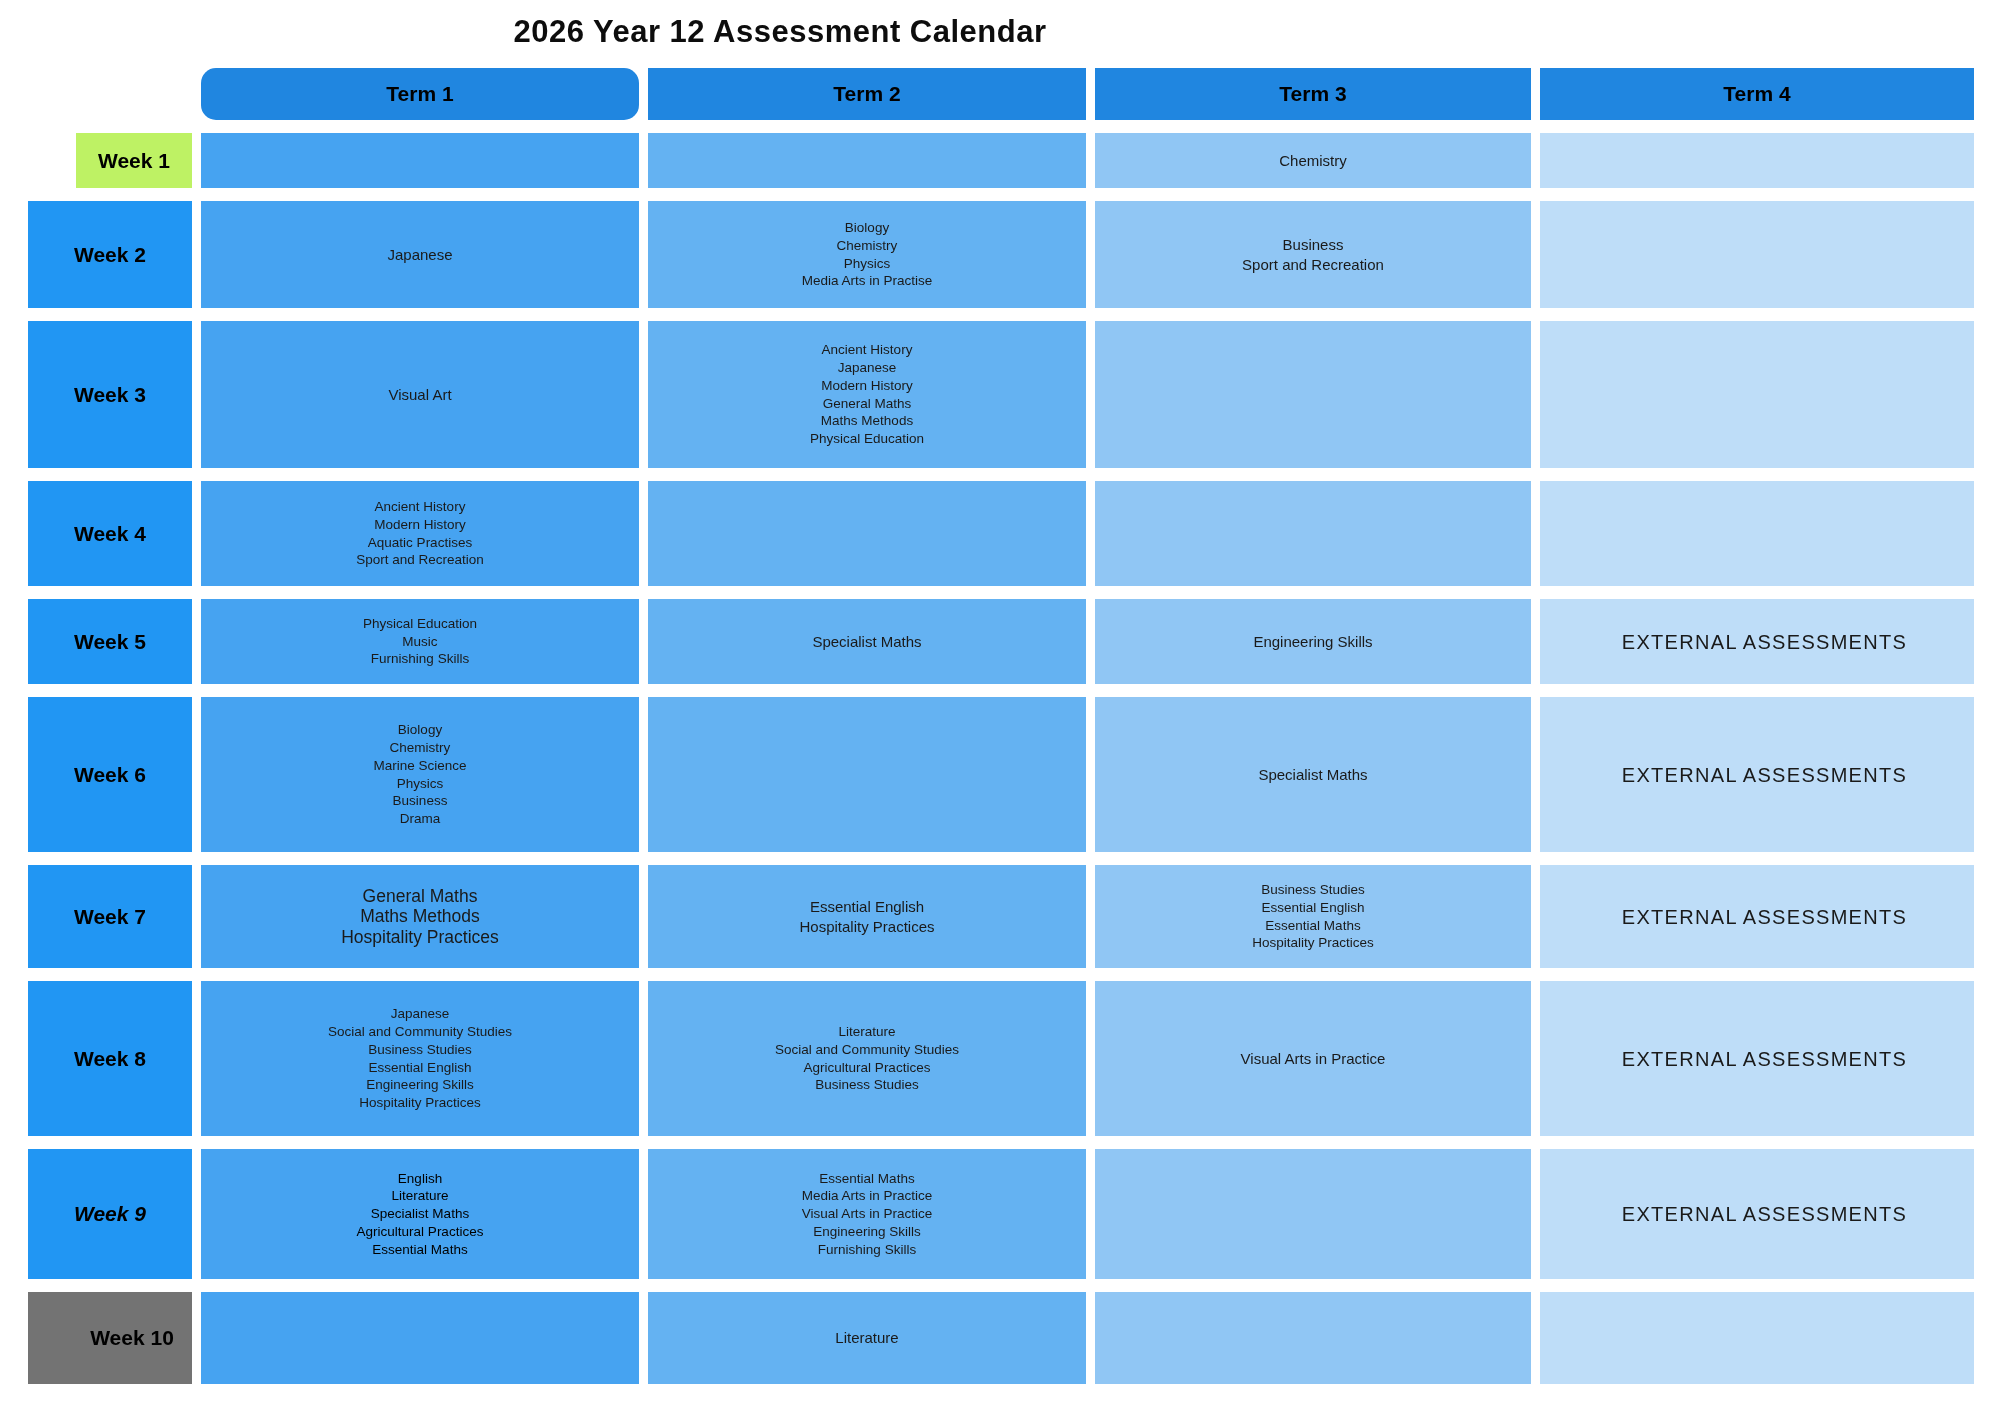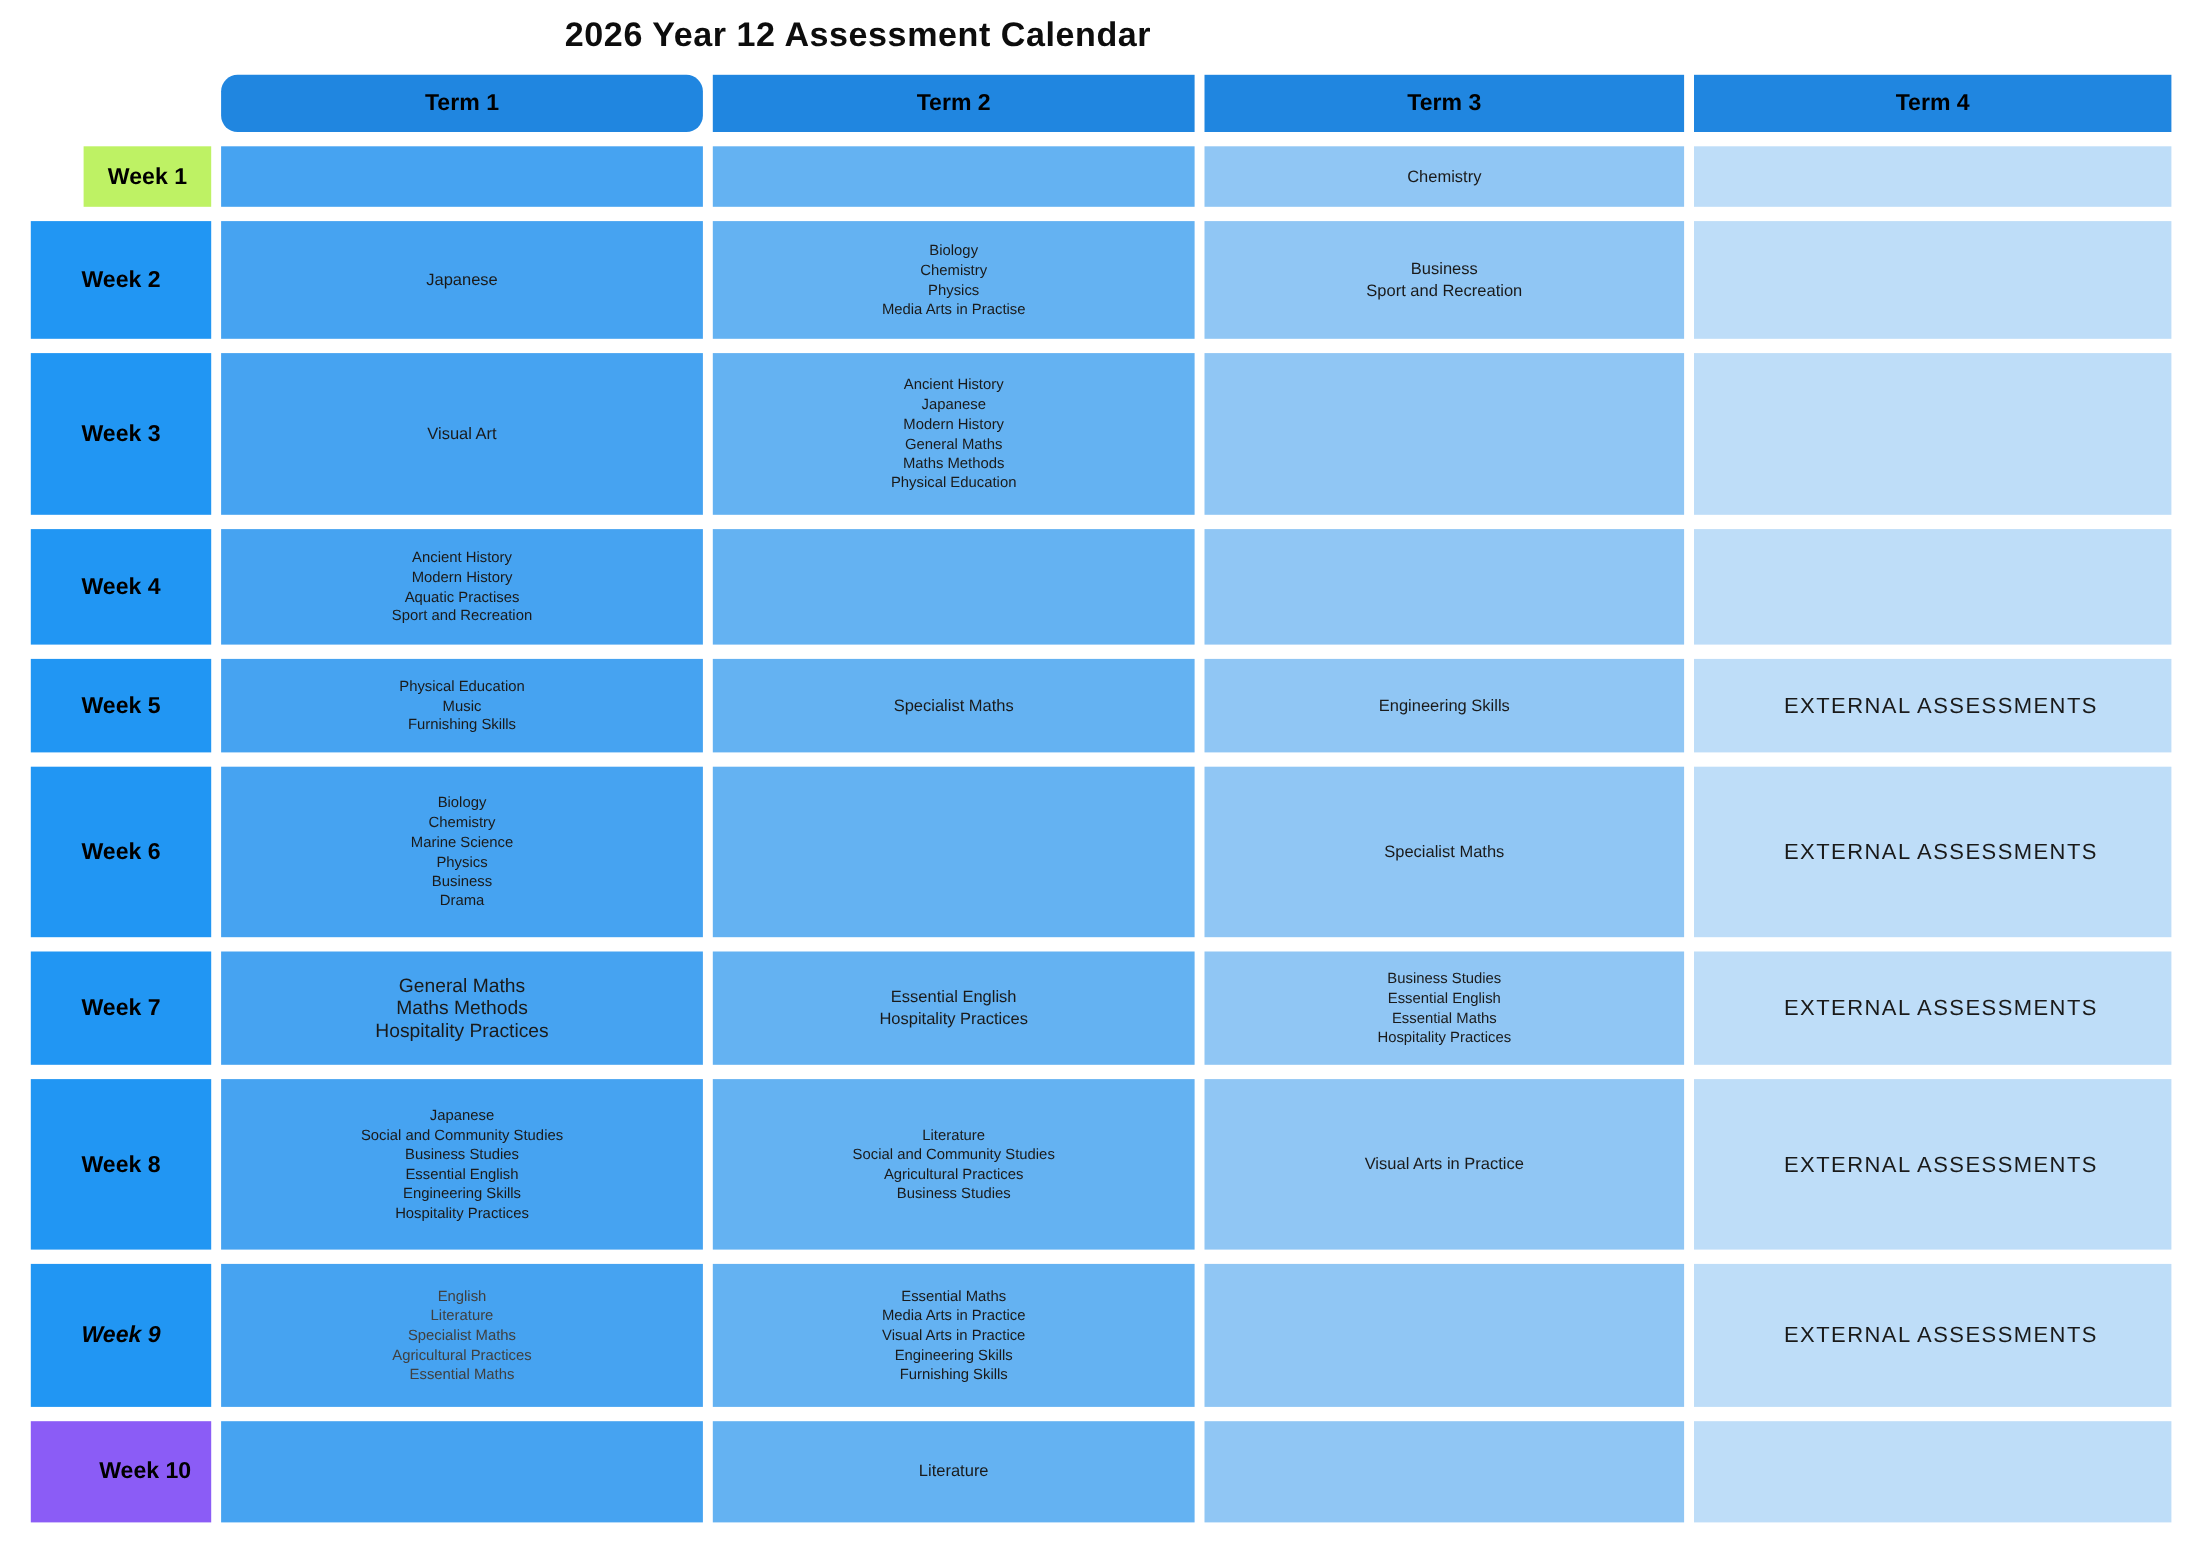--- a/index.html
+++ b/index.html
@@ -175,39 +175,39 @@
         <div class="line">Agricultural Practices</div>
         <div class="line">Business Studies</div>
       </div>
       <div class="cell t3 w8t3" style="background: rgb(144, 198, 244); color: rgb(26, 26, 26);">
         <div class="line">Visual Arts in Practice</div>
       </div>
       <div class="cell t4 w8t4" style="background: rgb(190, 221, 248); color: rgb(26, 26, 26);">
         <div class="line">EXTERNAL ASSESSMENTS</div>
       </div>
       <div class="wlabel" style="background: rgb(33, 150, 243); font-style: italic;">Week 9</div>
-      <div class="cell t1 w9t1 small" style="background: rgb(70, 163, 241); color: #404040;">
+      <div class="cell t1 w9t1 small" style="background: rgb(70, 163, 241); color: #000000;">
         <div class="line">English</div>
         <div class="line">Literature</div>
         <div class="line">Specialist Maths</div>
         <div class="line">Agricultural Practices</div>
         <div class="line">Essential Maths</div>
       </div>
       <div class="cell t2 w9t2 small" style="background: rgb(100, 178, 242); color: rgb(26, 26, 26);">
         <div class="line">Essential Maths</div>
         <div class="line">Media Arts in Practice</div>
         <div class="line">Visual Arts in Practice</div>
         <div class="line">Engineering Skills</div>
         <div class="line">Furnishing Skills</div>
       </div>
       <div class="cell t3 w9t3" style="background: rgb(144, 198, 244); color: rgb(26, 26, 26);"></div>
       <div class="cell t4 w9t4" style="background: rgb(190, 221, 248); color: rgb(26, 26, 26);">
         <div class="line">EXTERNAL ASSESSMENTS</div>
       </div>
-      <div class="wlabel" style="background: #8b5cf6; padding-left: 44px;">Week 10</div>
+      <div class="wlabel" style="background: #737373; padding-left: 44px;">Week 10</div>
       <div class="cell t1 w10t1" style="background: rgb(70, 163, 241); color: rgb(26, 26, 26);"></div>
       <div class="cell t2 w10t2" style="background: rgb(100, 178, 242); color: rgb(26, 26, 26);">
         <div class="line">Literature</div>
       </div>
       <div class="cell t3 w10t3" style="background: rgb(144, 198, 244); color: rgb(26, 26, 26);"></div>
       <div class="cell t4 w10t4" style="background: rgb(190, 221, 248); color: rgb(26, 26, 26);"></div>
     </div>
 </div>
 
 </body></html>

